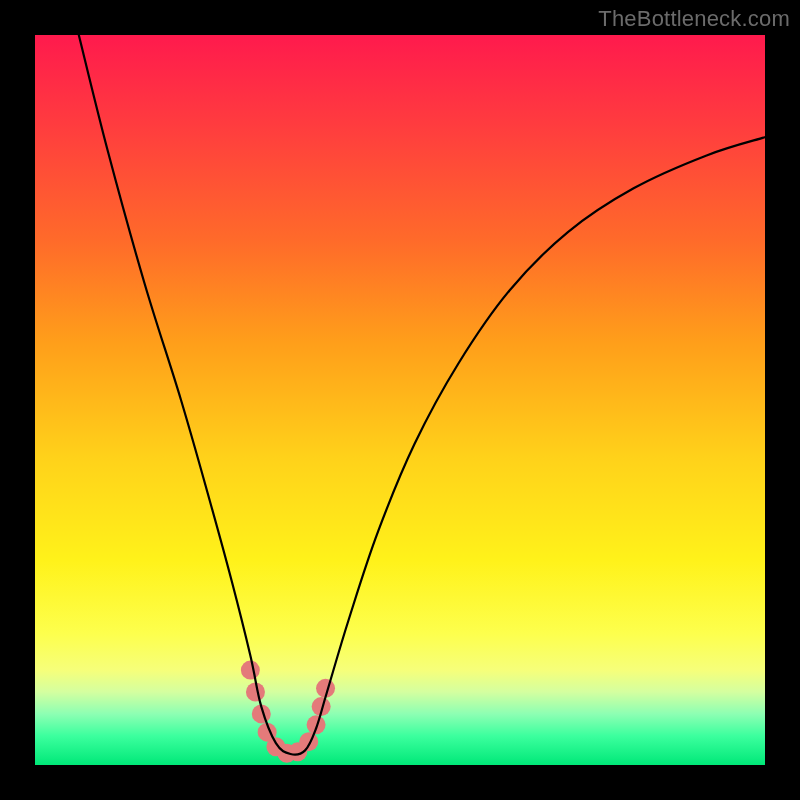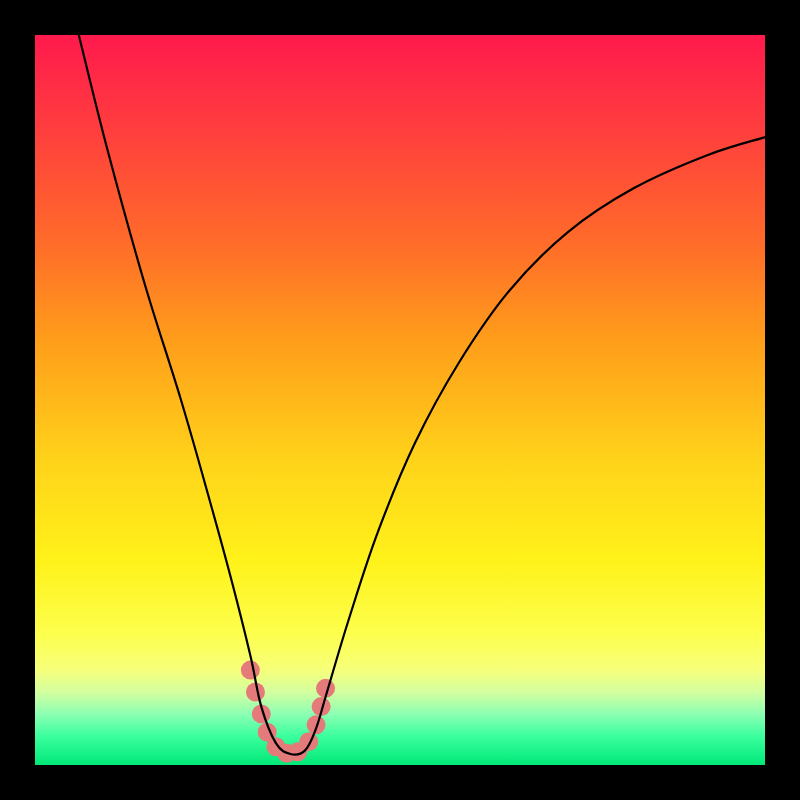--- a/index.html
+++ b/index.html
@@ -76,13 +76,14 @@
           <circle cx="251.85" cy="718.32" r="9.5" fill="#e47a7a"></circle>
           <circle cx="262.8" cy="716.86" r="9.5" fill="#e47a7a"></circle>
           <circle cx="273.75" cy="706.64" r="9.5" fill="#e47a7a"></circle>
           <circle cx="281.05" cy="689.85" r="9.5" fill="#e47a7a"></circle>
           <circle cx="286.16" cy="671.6" r="9.5" fill="#e47a7a"></circle>
           <circle cx="290.53999999999996" cy="653.35" r="9.5" fill="#e47a7a"></circle>
         </g>
       <path id="curve-path" fill="none" stroke="#000" stroke-width="2.2" stroke-linecap="round" d="M 43.8 0 C 49.056 21.02400000000001, 61.174 72.12400000000008, 73 116.80000000000007 C 84.826 161.47600000000006, 96.36 203.524, 109.5 248.2 C 122.64 292.876, 134.174 325.58, 146 365 C 157.826 404.42, 166.00199999999998 434.34999999999997, 175.2 467.2 C 184.398 500.05, 189.87300000000002 519.906, 197.10000000000002 547.5 C 204.32700000000003 575.094, 210.094 598.162, 215.35 620.5 C 220.606 642.838, 221.70100000000002 655.832, 226.3 671.6 C 230.899 687.368, 235.644 699.5590000000001, 240.9 708.1 C 246.156 716.641, 250.24399999999997 717.736, 255.49999999999997 719.05 C 260.756 720.3639999999999, 265.50100000000003 719.999, 270.1 715.4 C 274.699 710.8009999999999, 277.108 704.012, 281.05 693.5 C 284.992 682.988, 286.087 676.71, 292 657 C 297.913 637.29, 304.702 612.908, 313.9 584 C 323.09799999999996 555.092, 331.27399999999994 527.9359999999999, 343.09999999999997 496.4 C 354.926 464.864, 365.146 439.022, 379.6 408.8 C 394.05400000000003 378.57800000000003, 406.318 356.09399999999994, 423.4 328.49999999999994 C 440.48199999999997 300.90599999999995, 454.79 279.152, 474.5 255.5 C 494.21 231.848, 510.562 215.49600000000004, 532.9 197.10000000000002 C 555.2379999999999 178.704, 573.6339999999999 167.09699999999995, 598.5999999999999 153.29999999999995 C 623.5659999999999 139.50299999999996, 647.948 129.64800000000002, 671.6 120.45000000000005 C 695.2520000000001 111.25200000000007, 719.488 105.48500000000004, 730 102.20000000000005"></path>
     </svg>
   </div>
+  <div class="watermark">TheBottleneck.com</div>
 </div>
 
 </body></html>

